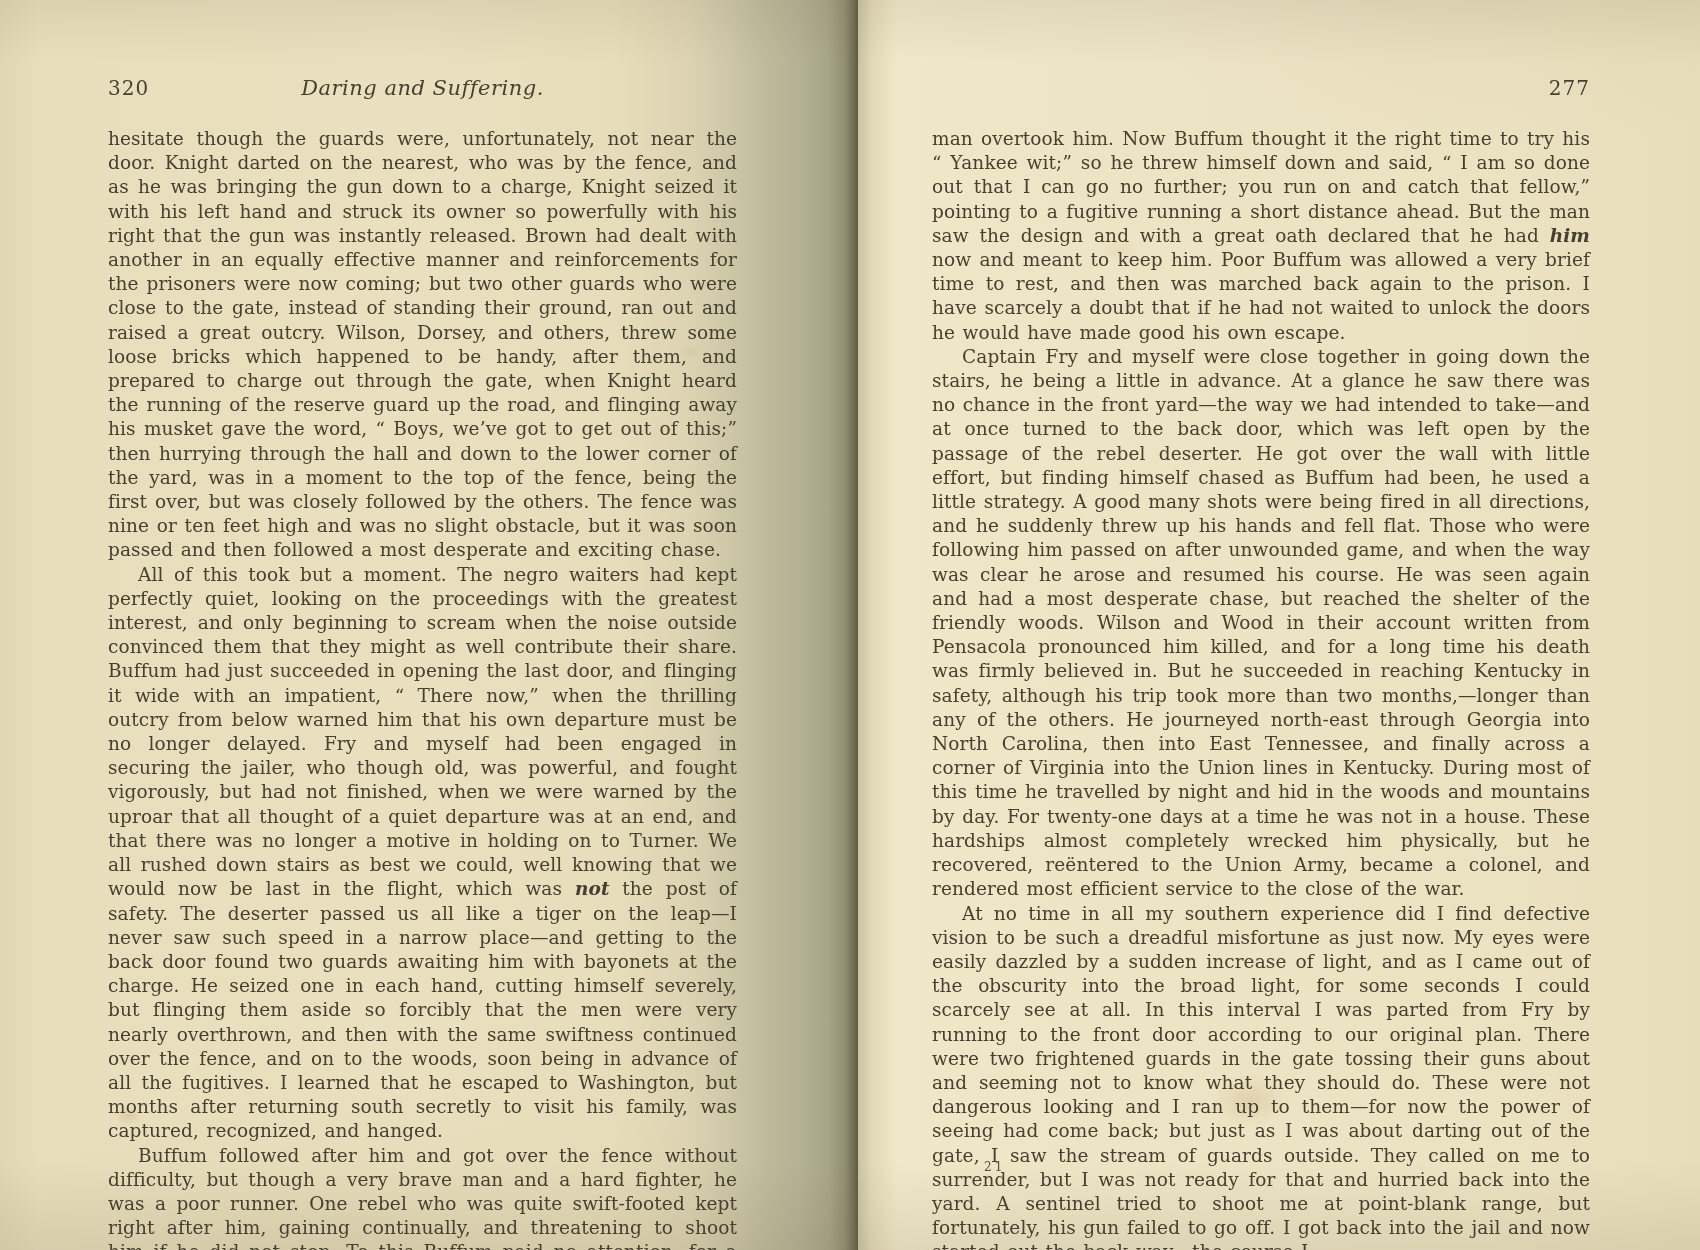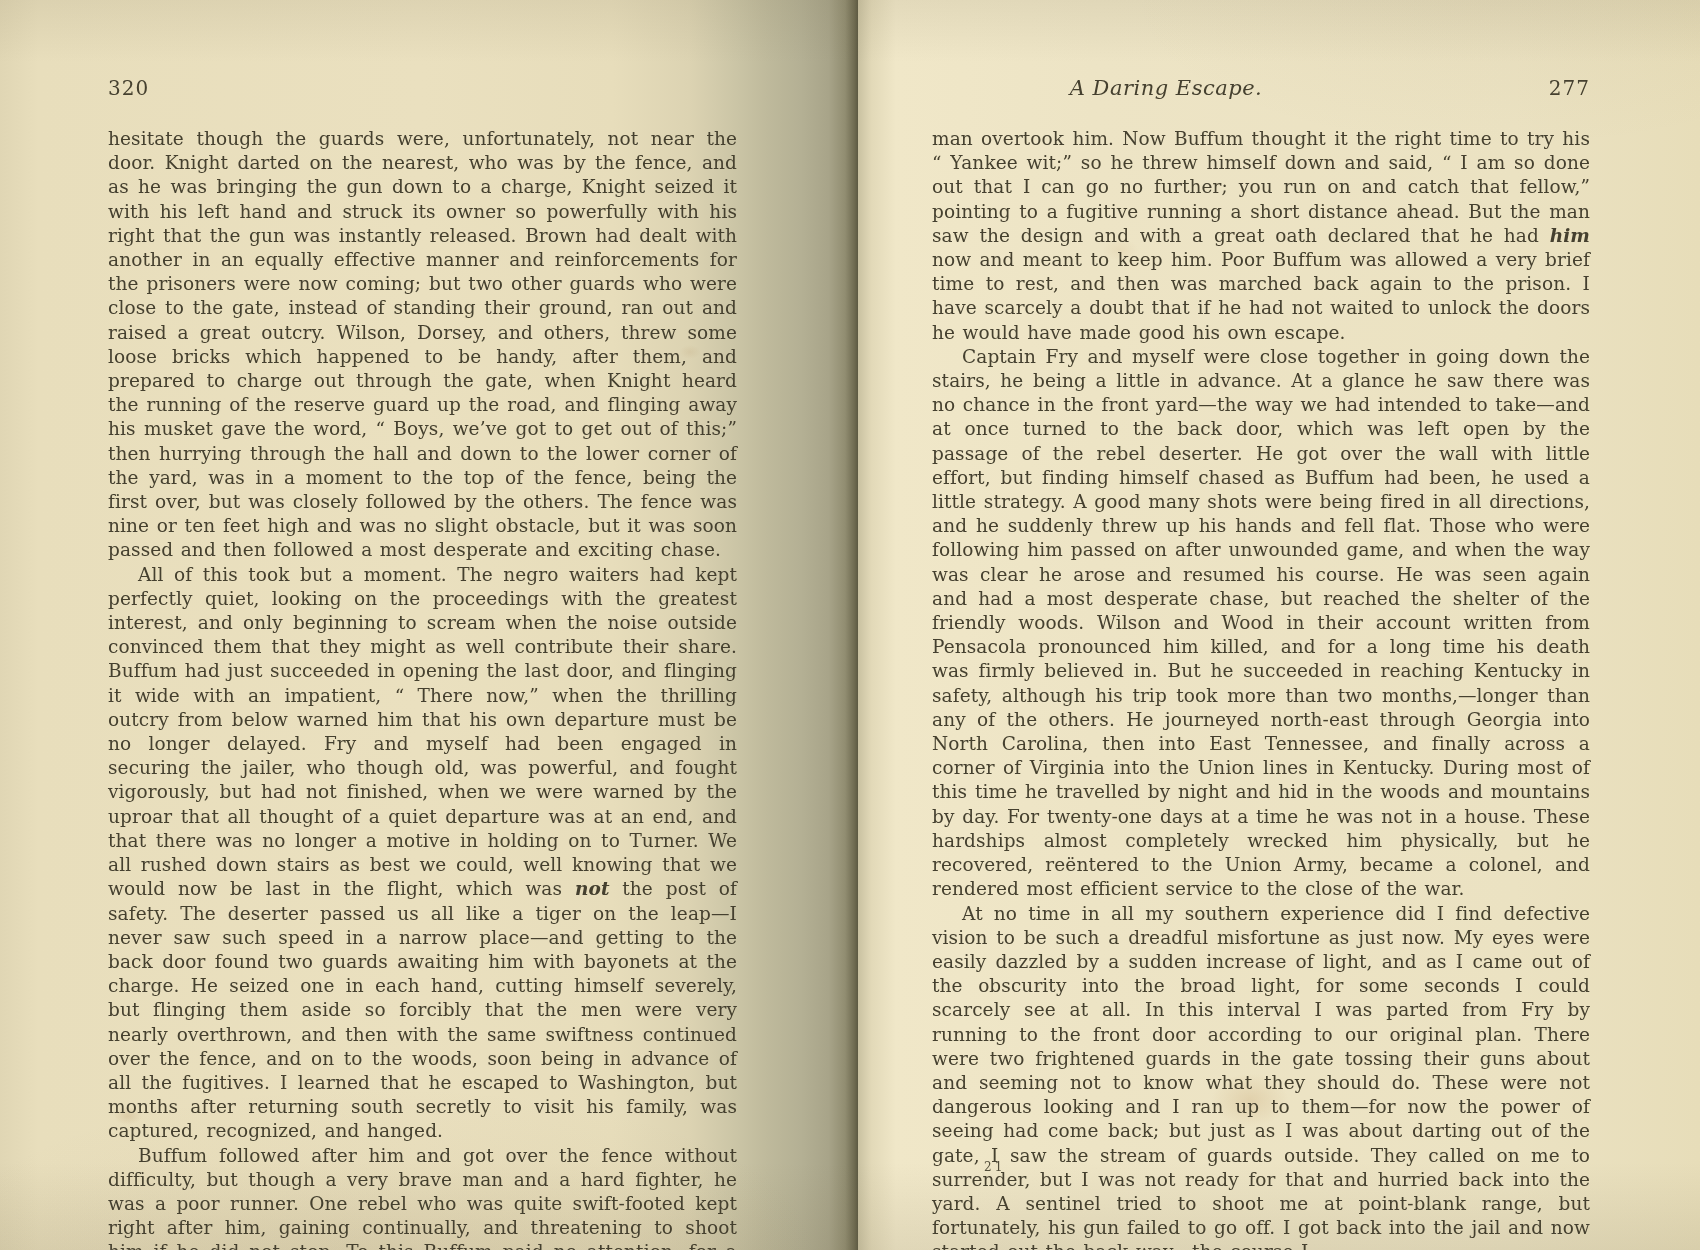--- a/index.html
+++ b/index.html
@@ -64,31 +64,31 @@
 
   <div class="bg bg-left"></div>
   <div class="bg bg-gutter"></div>
   <div class="bg bg-right"></div>
   <div class="bg bg-vignette"></div>
   <div class="bg bg-stains"></div>
 
   <div class="pagecol left">
     <div class="pagehead">
       <span class="pageno at-left">320</span>
+      <span class="runhead">Daring and Suffering.</span>
     </div>
     <div class="pagebody">
         <p><span>hesitate though the guards were, unfortunately, not near the door. Knight darted on the nearest, who was by the fence, and as he was bringing the gun down to a charge, Knight seized it with his left hand and struck its owner so powerfully with his right that the gun was instantly released.  Brown had dealt with another in an equally effective manner and reinforcements for the prisoners were now coming; but two other guards who were close to the gate, instead of standing their ground, ran out and raised a great outcry.  Wilson, Dorsey, and others, threw some loose bricks which happened to be handy, after them, and prepared to charge out through the gate, when Knight heard the running of the reserve guard up the road, and flinging away his musket gave the word, “ Boys, we’ve got to get out of this;” then hurrying through the hall and down to the lower corner of the yard, was in a moment to the top of the fence, being the first over, but was closely followed by the others.  The fence was nine or ten feet high and was no slight obstacle, but it was soon passed and then followed a most desperate and exciting chase.</span></p>
         <p class="indent"><span>All of this took but a moment.  The negro waiters had kept perfectly quiet, looking on the proceedings with the greatest interest, and only beginning to scream when the noise outside convinced them that they might as well contribute their share.  Buffum had just succeeded in opening the last door, and flinging it wide with an impatient, “ There now,” when the thrilling outcry from below warned him that his own departure must be no longer delayed.  Fry and myself had been engaged in securing the jailer, who though old, was powerful, and fought vigorously, but had not finished, when we were warned by the uproar that all thought of a quiet departure was at an end, and that there was no longer a motive in holding on to Turner.  We all rushed down stairs as best we could, well knowing that we would now be last in the flight, which was </span><i>not</i><span> the post of safety.  The deserter passed us all like a tiger on the leap—I never saw such speed in a narrow place—and getting to the back door found two guards awaiting him with bayonets at the charge.  He seized one in each hand, cutting himself severely, but flinging them aside so forcibly that the men were very nearly overthrown, and then with the same swiftness continued over the fence, and on to the woods, soon being in advance of all the fugitives.  I learned that he escaped to Washington, but months after returning south secretly to visit his family, was captured, recognized, and hanged.</span></p>
         <p class="indent"><span>Buffum followed after him and got over the fence without difficulty, but though a very brave man and a hard fighter, he was a poor runner. One rebel who was quite swift-footed kept right after him, gaining continually, and threatening to shoot him if he did not stop.  To this Buffum paid no attention, for a running man has an unsteady hand and an uncertain aim, but he soon stopped because of utter exhaustion, just as the</span></p>
       </div>
   </div>
 
   <div class="pagecol right">
     <div class="pagehead">
-      <span class="runhead">A Daring Escape.</span>
       <span class="pageno at-right">277</span>
     </div>
     <div class="pagebody">
         <p><span>man overtook him.  Now Buffum thought it the right time to try his “ Yankee wit;” so he threw himself down and said, “ I am so done out that I can go no further; you run on and catch that fellow,” pointing to a fugitive running a short distance ahead.  But the man saw the design and with a great oath declared that he had </span><i>him</i><span> now and meant to keep him.  Poor Buffum was allowed a very brief time to rest, and then was marched back again to the prison.  I have scarcely a doubt that if he had not waited to unlock the doors he would have made good his own escape.</span></p>
         <p class="indent"><span>Captain Fry and myself were close together in going down the stairs, he being a little in advance.  At a glance he saw there was no chance in the front yard—the way we had intended to take—and at once turned to the back door, which was left open by the passage of the rebel deserter. He got over the wall with little effort, but finding himself chased as Buffum had been, he used a little strategy.  A good many shots were being fired in all directions, and he suddenly threw up his hands and fell flat.  Those who were following him passed on after unwounded game, and when the way was clear he arose and resumed his course.  He was seen again and had a most desperate chase, but reached the shelter of the friendly woods. Wilson and Wood in their account written from Pensacola pronounced him killed, and for a long time his death was firmly believed in.  But he succeeded in reaching Kentucky in safety, although his trip took more than two months,—longer than any of the others.  He journeyed north-east through Georgia into North Carolina, then into East Tennessee, and finally across a corner of Virginia into the Union lines in Kentucky.  During most of this time he travelled by night and hid in the woods and mountains by day.  For twenty-one days at a time he was not in a house. These hardships almost completely wrecked him physically, but he recovered, reëntered to the Union Army, became a colonel, and rendered most efficient service to the close of the war.</span></p>
         <p class="indent"><span>At no time in all my southern experience did I find defective vision to be such a dreadful misfortune as just now.  My eyes were easily dazzled by a sudden increase of light, and as I came out of the obscurity into the broad light, for some seconds I could scarcely see at all.  In this interval I was parted from Fry by running to the front door according to our original plan.  There were two frightened guards in the gate tossing their guns about and seeming not to know what they should do.  These were not dangerous looking and I ran up to them—for now the power of seeing had come back; but just as I was about darting out of the gate, I saw the stream of guards outside.  They called on me to surrender, but I was not ready for that and hurried back into the yard.  A sentinel tried to shoot me at point-blank range, but fortunately, his gun failed to go off. I got back into the jail and now started out the back way—the course I</span></p>
       </div>
   </div>
 
   <div class="sig">21</div>

